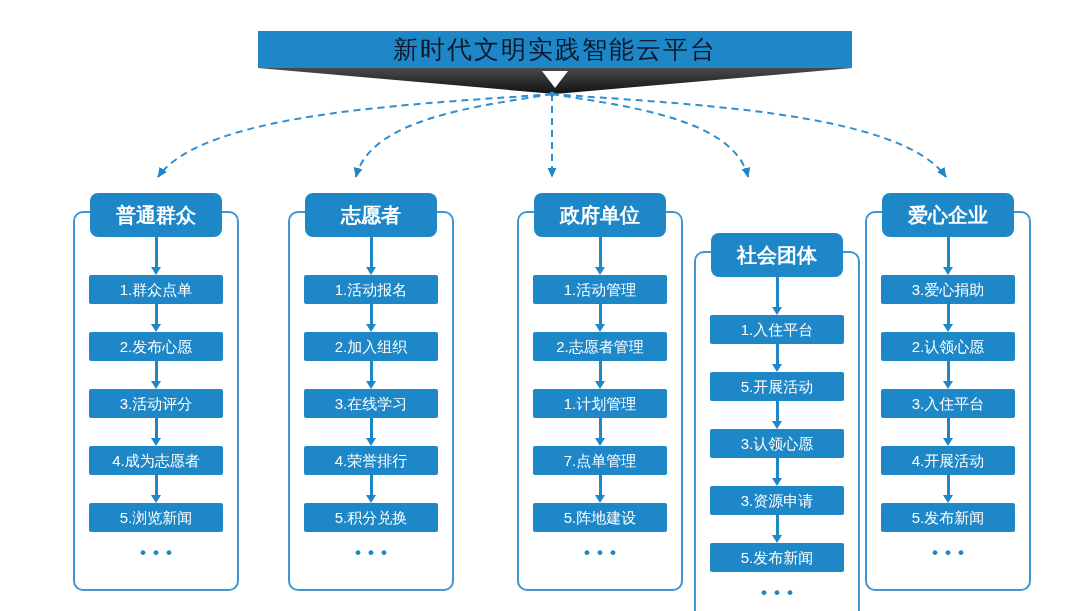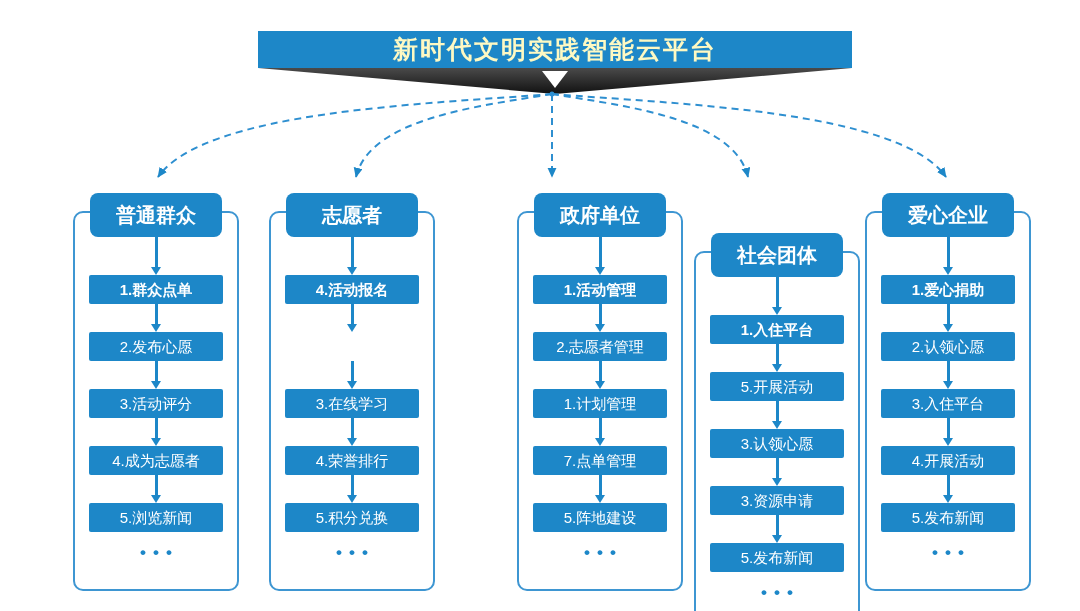--- a/index.html
+++ b/index.html
@@ -3,43 +3,43 @@
 <meta charset="utf-8">
 <style>
   html,body{margin:0;padding:0;background:#ffffff;}
   .stage{
     position:relative;width:1080px;height:611px;background:#ffffff;overflow:hidden;
     font-family:"Liberation Sans","DejaVu Sans",sans-serif;
   }
   
   .banner{
     position:absolute;left:258px;top:31px;width:594px;height:37px;
-    background:#1D87C8;color:#fef9c3;text-align:center;line-height:37px;
-    font-size:25px;font-weight:bold;letter-spacing:2px;
+    background:#1D87C8;color:#0f172a;text-align:center;line-height:37px;
+    font-size:25px;font-weight:normal;letter-spacing:2px;
   }
   
   .connectors{position:absolute;left:0;top:0;width:1080px;height:200px;}
   
   .column{position:absolute;top:193px;width:166px;height:398px;}
-  .col-0{left:73px;padding-left:25px;}  .col-1{left:269px;} .col-2{left:469px;margin-left:48px;} .col-3{left:694px;margin-top:40px;} .col-4{left:865px;}
+  .col-0{left:73px;padding-left:25px;}  .col-1{left:288px;} .col-2{left:469px;margin-left:48px;} .col-3{left:694px;margin-top:40px;} .col-4{left:865px;}
   .col-frame{
     position:absolute;left:0;top:18px;width:166px;height:380px;box-sizing:border-box;
     border:2px solid #3E96D2;border-radius:10px;background:#ffffff;
   }
   .col-header{
     position:absolute;left:17px;top:0;width:132px;height:44px;border-radius:8px;
     background:#1D87C8;color:#ffffff;text-align:center;line-height:44px;
     font-size:20px;font-weight:bold;z-index:2;
   }
   .step{
     position:absolute;left:16px;width:134px;height:29px;border-radius:2px;
     background:#1D87C8;color:#ffffff;text-align:center;line-height:29px;
     font-size:15px;z-index:2;
   }
-  .s0{top:82px;font-weight:bold;} .s1{top:139px;} .s2{top:196px;} .s3{top:253px;} .s4{top:310px;}
+  .s0{top:82px;} .s1{top:139px;} .s2{top:196px;} .s3{top:253px;} .s4{top:310px;}
   
   .arrow{position:absolute;left:76px;width:14px;z-index:1;}
   .arrow .stem{position:absolute;left:6px;top:0;width:2.5px;background:#1D87C8;}
   .arrow .head{
     position:absolute;left:1.5px;width:0;height:0;
     border-left:5.5px solid transparent;border-right:5.5px solid transparent;
     border-top:8px solid #1D87C8;
   }
   .a-long{top:44px;height:38px;}
   .a-long .stem{height:30px;width:3px;}
@@ -114,25 +114,26 @@
     <div class="dots">•••</div>
   </div>
 
   <div class="column col-1">
     <div class="col-frame"></div>
     <div class="col-header">志愿者</div>
     <div class="arrow a-long">
         <i class="stem"></i>
         <i class="head"></i>
       </div>
-    <div class="step s0">4.活动报名</div>
-    <div class="arrow a-short g0">
-        <i class="stem"></i>
-        <i class="head"></i>
-      </div>
+    <div class="step s0">1.活动报名</div>
+    <div class="arrow a-short g0">
+        <i class="stem"></i>
+        <i class="head"></i>
+      </div>
+    <div class="step s1">2.加入组织</div>
     <div class="arrow a-short g1">
         <i class="stem"></i>
         <i class="head"></i>
       </div>
     <div class="step s2">3.在线学习</div>
     <div class="arrow a-short g2">
         <i class="stem"></i>
         <i class="head"></i>
       </div>
     <div class="step s3">4.荣誉排行</div>
@@ -206,21 +207,21 @@
     <div class="dots">•••</div>
   </div>
 
   <div class="column col-4">
     <div class="col-frame"></div>
     <div class="col-header">爱心企业</div>
     <div class="arrow a-long">
         <i class="stem"></i>
         <i class="head"></i>
       </div>
-    <div class="step s0">1.爱心捐助</div>
+    <div class="step s0">3.爱心捐助</div>
     <div class="arrow a-short g0">
         <i class="stem"></i>
         <i class="head"></i>
       </div>
     <div class="step s1">2.认领心愿</div>
     <div class="arrow a-short g1">
         <i class="stem"></i>
         <i class="head"></i>
       </div>
     <div class="step s2">3.入住平台</div>

